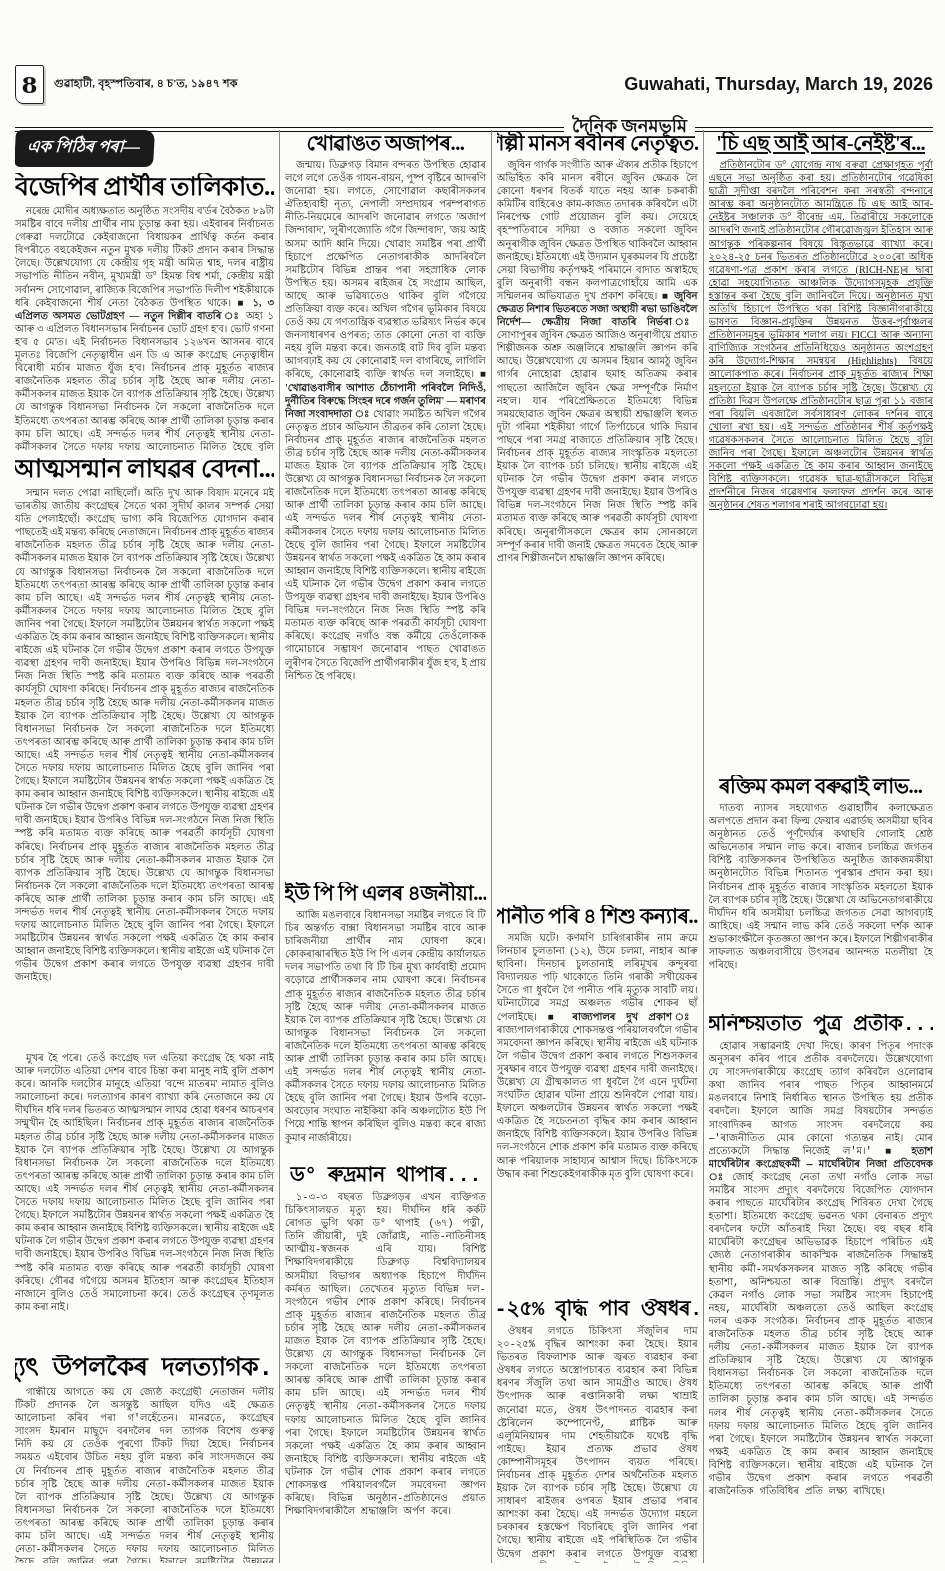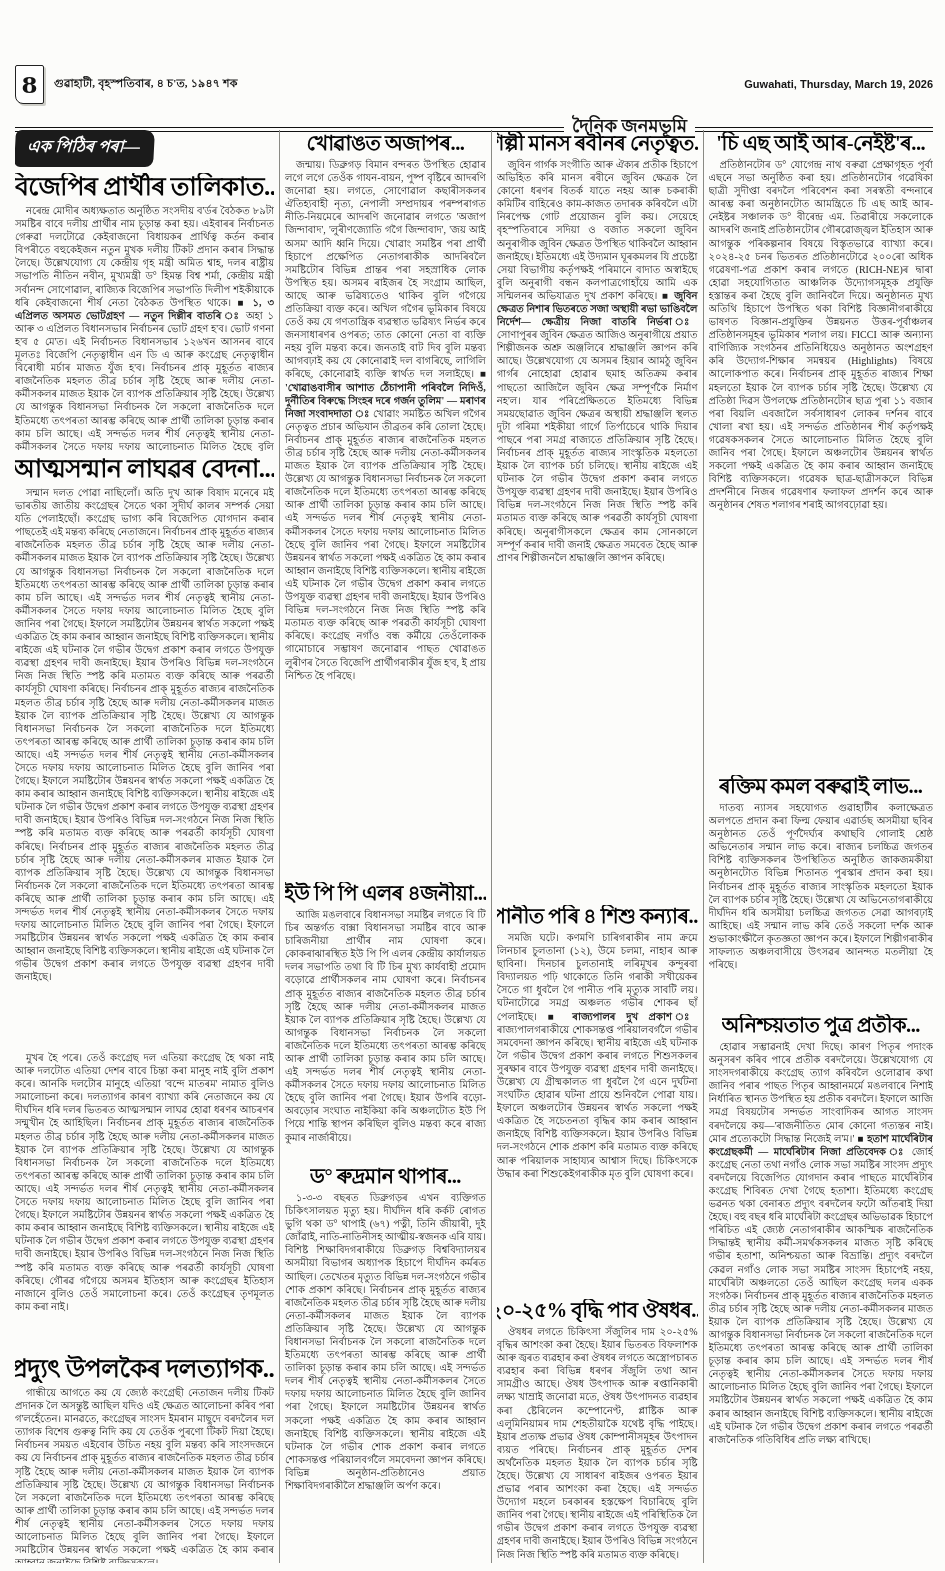--- a/index.html
+++ b/index.html
@@ -18,21 +18,21 @@
   .pageno-box{
     width:27px;height:37px;
     border:1.6px solid #222;
     border-radius:2px 2px 2px 8px;
     box-shadow:2px 2px 0 #cfcfc9;
     display:flex;align-items:center;justify-content:center;
     font-family:"DejaVu Serif",serif;
     font-size:23px;font-weight:bold;background:#fff;
   }
   .dateline-as{margin-left:10px;font-size:11px;font-weight:bold;letter-spacing:.2px;}
-  .dateline-en{margin-left:auto;font-family:"Liberation Sans",sans-serif;font-size:11px;font-weight:bold;}
+  .dateline-en{margin-left:auto;font-family:"Liberation Sans",sans-serif;font-size:18px;font-weight:bold;}
   .masthead-rule{display:flex;align-items:center;margin-top:8px;}
   .dline{height:3px;border-top:1.6px solid #111;border-bottom:1.6px solid #111;}
   .dline.grow{flex:1;}
   .dline.rseg{width:238px;}
   .masthead{
     padding:0 8px;font-size:18px;font-weight:bold;white-space:nowrap;
     transform:translateY(-2px);
   }
   
   .columns{
@@ -49,25 +49,25 @@
   .banner{
     align-self:flex-start;
     background:#1b1b1b;color:#fff;
     font-style:italic;font-weight:bold;font-size:16.5px;
     padding:4px 14px 6px 12px;margin:2px 0 2px 0;
     border-radius:6px 10px 8px 6px;
     transform:skewX(-3deg);
   }
   
   .article{display:flex;flex-direction:column;overflow:hidden;align-items:center;}
-  .fill{flex:1;}
+  .fill{flex:1;font-family:Liberation Mono, monospace;}
   .h282{height:282px;} .h600{height:600px;} .h300{height:300px;}
   .h750{height:750px;} .h283{height:283px;}
   .h773{height:773px;} .h394{height:394px;}
-  .h643{height:643px;} .h239{height:239px;}
+  .h643{height:643px;text-decoration:underline;} .h239{height:239px;}
   .hl{
     margin:4px 0 3px 0;
     font-weight:bold;text-align:center;
     white-space:nowrap;overflow:hidden;
     line-height:1.12;color:#060606;
     letter-spacing:-0.5px;
   }
   .hl-lg{font-size:25px;}
   .hl-md{font-size:20.5px;}
   .body{

